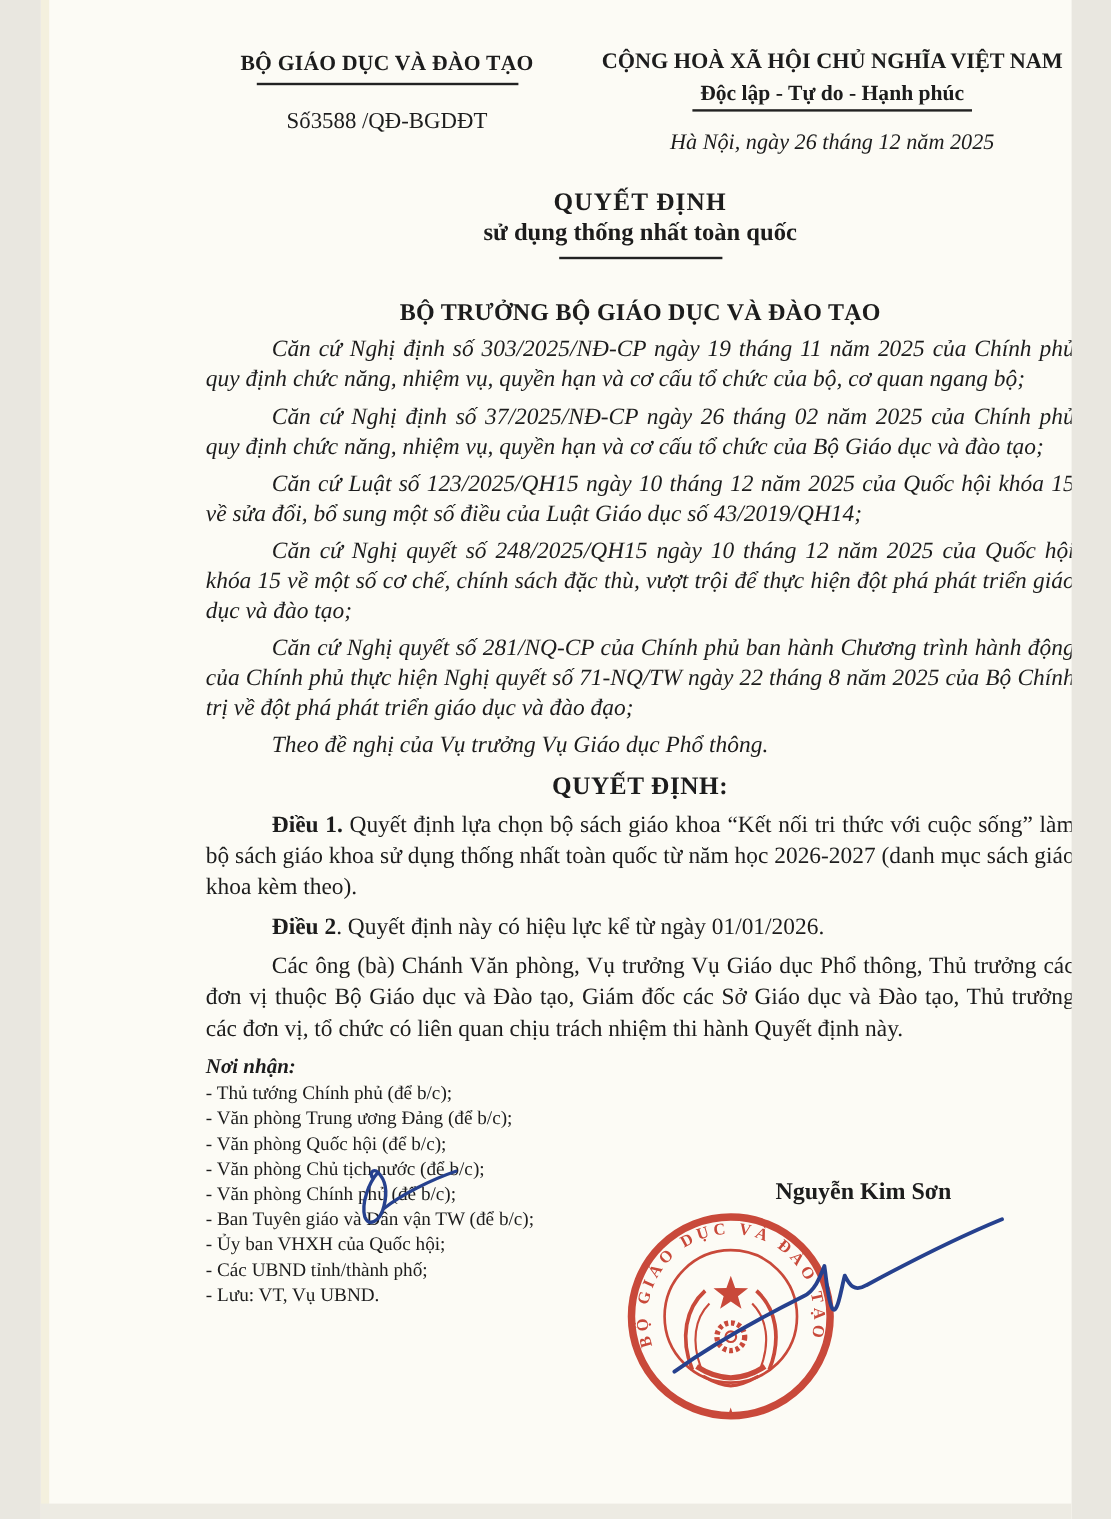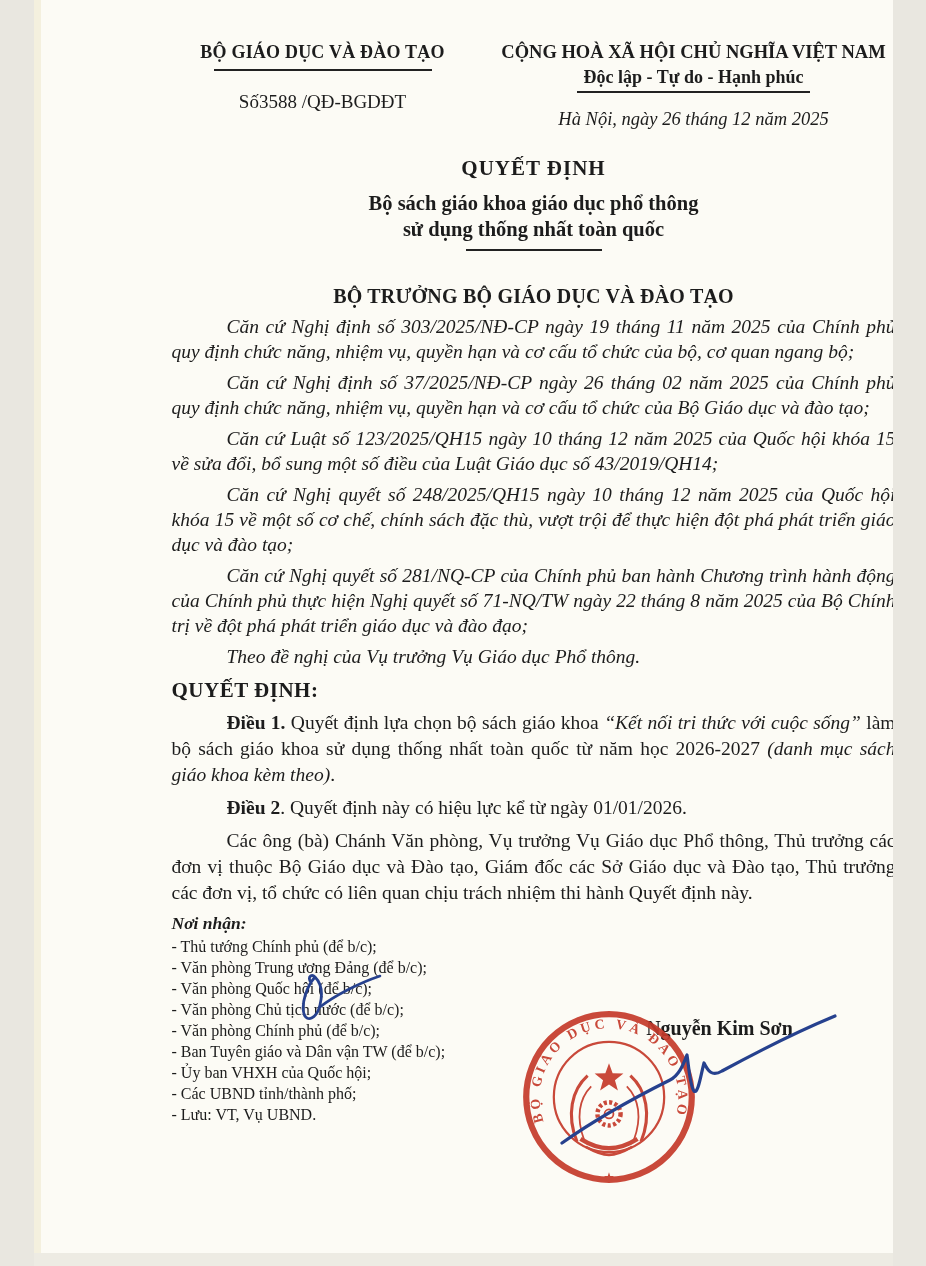--- a/index.html
+++ b/index.html
@@ -31,26 +31,26 @@
   .subject2{font-weight:bold;font-size:20.5px;line-height:26px;}
   .title-rule{width:136px;border-top:2px solid #222;margin:7px auto 0;}
   .issuer{font-weight:bold;font-size:20px;margin-top:34px;letter-spacing:.2px;}
 
   
   .body-text{}
   .preamble p{
     margin:6px 0;font-style:italic;font-size:19.5px;line-height:25px;
     text-align:justify;text-indent:55px;
   }
-  .decision-heading{text-align:left;font-weight:bold;font-size:21px;
+  .decision-heading{text-align:center;font-weight:bold;font-size:21px;
     margin-top:9px;letter-spacing:.5px;}
 
   .article{margin:7px 0;font-size:19.5px;line-height:26px;text-align:justify;text-indent:55px;}
   .article .lbl{font-weight:bold;}
-  .article .it{font-style:italic;}
+  .article .it{}
 
   
   .footer{display:flex;align-items:flex-start;}
   .recipients{width:372px;font-size:16px;line-height:21px;}
   .recipients-label{font-weight:bold;font-style:italic;font-size:17.5px;margin-bottom:2px;}
   .recipients div{white-space:nowrap;}
   .sign-block{flex:1;text-align:center;position:relative;}
   .signer-title{font-weight:bold;font-size:20px;letter-spacing:.5px;}
   .signer-name{font-weight:bold;font-size:20px;margin-top:104px;}
 
@@ -74,21 +74,20 @@
       </div>
       <div class="hdr-right">
         <div class="republic">CỘNG HOÀ XÃ HỘI CHỦ NGHĨA VIỆT NAM</div>
         <div><span class="motto">Độc lập - Tự do - Hạnh phúc</span></div>
         <div class="place-date">Hà Nội, ngày 26  tháng 12 năm 2025</div>
       </div>
     </div>
 
     <div class="title-block">
       <div class="doc-type">QUYẾT ĐỊNH</div>
-      <div class="subject">Bộ sách giáo khoa giáo dục phổ thông</div>
       <div class="subject2">sử dụng thống nhất toàn quốc</div>
       <div class="title-rule"></div>
       <div class="issuer">BỘ TRƯỞNG BỘ GIÁO DỤC VÀ ĐÀO TẠO</div>
     </div>
 
     <div class="body-text">
       <div class="preamble">
           <p>Căn cứ Nghị định số 303/2025/NĐ-CP ngày 19 tháng 11 năm 2025 của Chính phủ quy định chức năng, nhiệm vụ, quyền hạn và cơ cấu tổ chức của bộ, cơ quan ngang bộ;</p>
           <p>Căn cứ Nghị định số 37/2025/NĐ-CP ngày 26 tháng 02 năm 2025 của Chính phủ quy định chức năng, nhiệm vụ, quyền hạn và cơ cấu tổ chức của Bộ Giáo dục và đào tạo;</p>
           <p>Căn cứ Luật số 123/2025/QH15 ngày 10 tháng 12 năm 2025 của Quốc hội khóa 15 về sửa đổi, bổ sung một số điều của Luật Giáo dục số 43/2019/QH14;</p>

